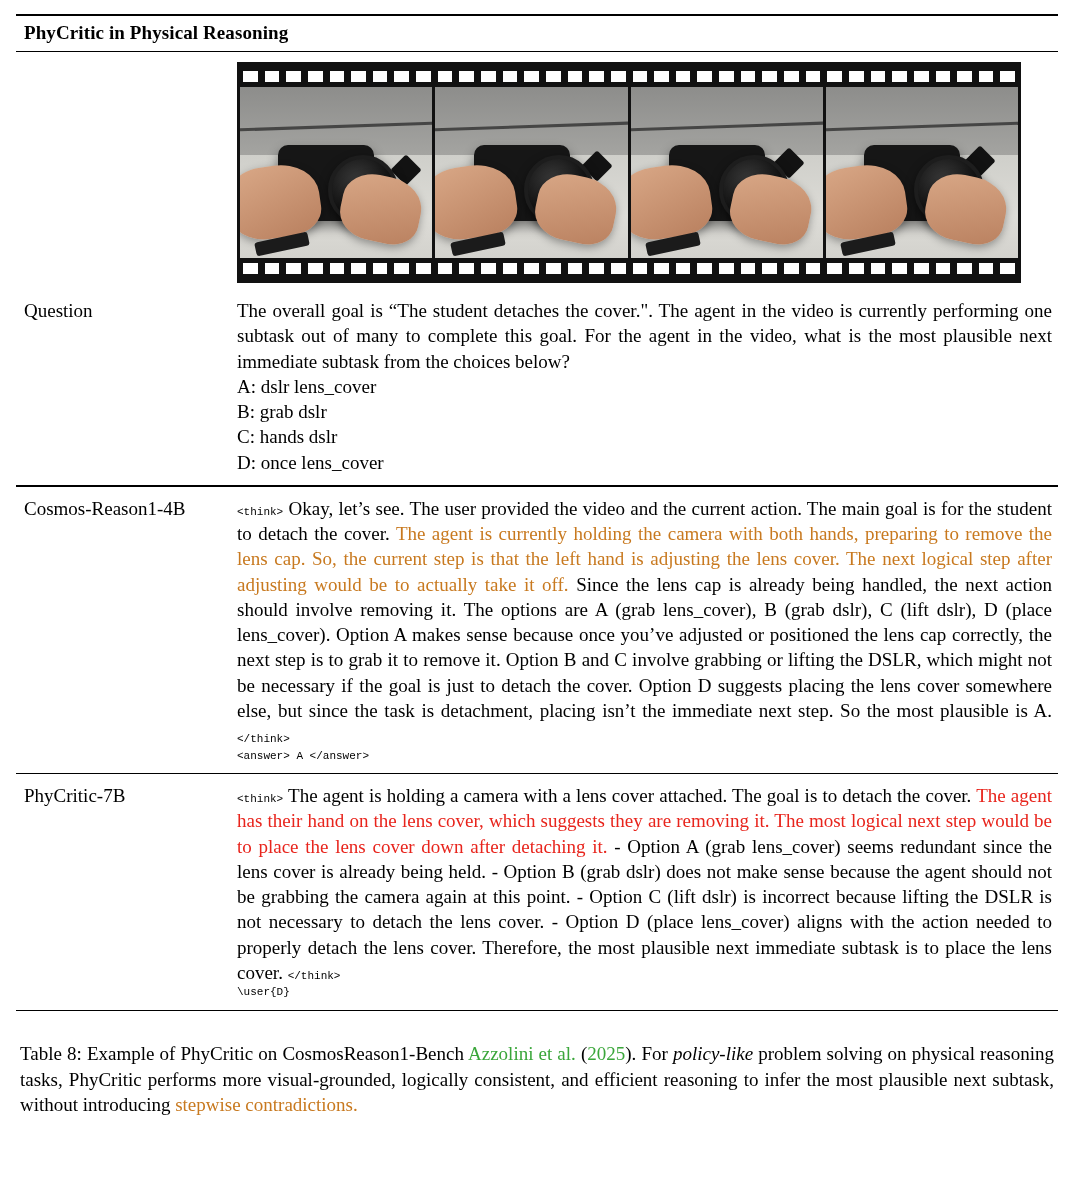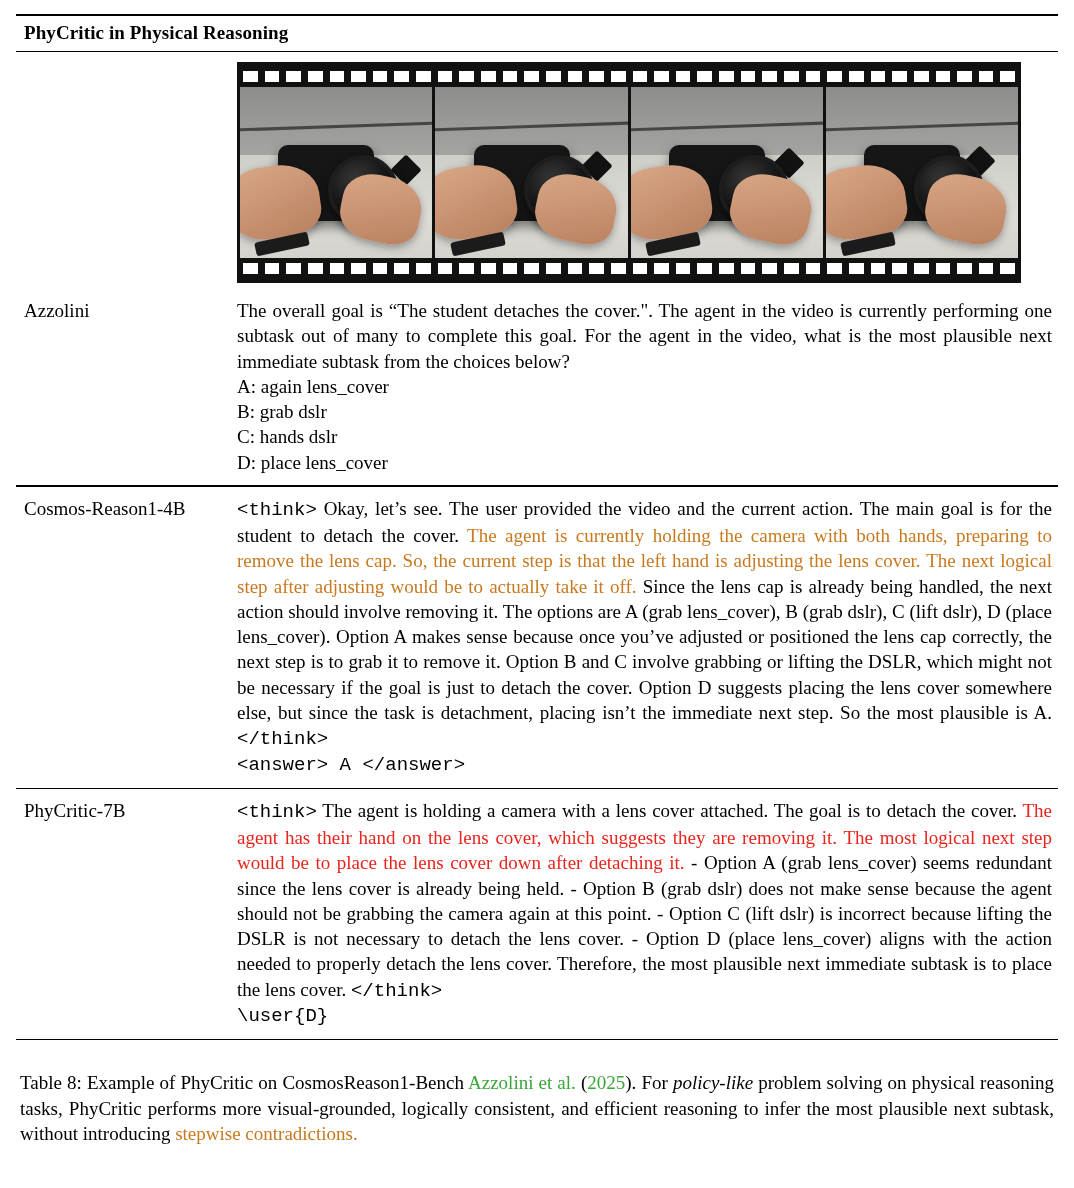--- a/index.html
+++ b/index.html
@@ -160,21 +160,21 @@
     left: 8%;
     bottom: 4%;
     width: 54px;
     height: 14px;
     background: #1b1b1b;
     transform: rotate(-12deg);
     border-radius: 3px;
   }
   .hl-orange { color: #c8791f; }
   .hl-red { color: #e8241c; }
-  .mono { font-family: "Liberation Mono", monospace; font-size: 19px; }
+  .mono { font-family: "Liberation Mono", monospace; font-size: 11px; }
   .caption {
     font-size: 19px;
     line-height: 1.35;
     padding: 30px 4px 0 4px;
     text-align: justify;
   }
   .cite { color: #3aa63a; }
   .italic { font-style: italic; }
 </style>
 </head>
@@ -319,27 +319,27 @@
                 <i></i>
                 <i></i>
                 <i></i>
                 <i></i>
           </div>
         </div>
       </td>
     </tr>
 
     <tr>
-      <td class="col-label">Azzolini</td>
+      <td class="col-label">Question</td>
       <td class="col-body">
         <span>The overall goal is “The student detaches the cover.". The agent in the video is currently performing one subtask out of many to complete this goal. For the agent in the video, what is the most plausible next immediate subtask from the choices below?</span>
-        <div>A: again lens_cover</div>
+        <div>A: dslr lens_cover</div>
         <div>B: grab dslr</div>
         <div>C: hands dslr</div>
-        <div>D: place lens_cover</div>
+        <div>D: once lens_cover</div>
       </td>
     </tr>
 
     <tr>
       <td colspan="2" style="padding:0 !important;">
             <div class="rule"></div>
           </td>
     </tr>
 
 

